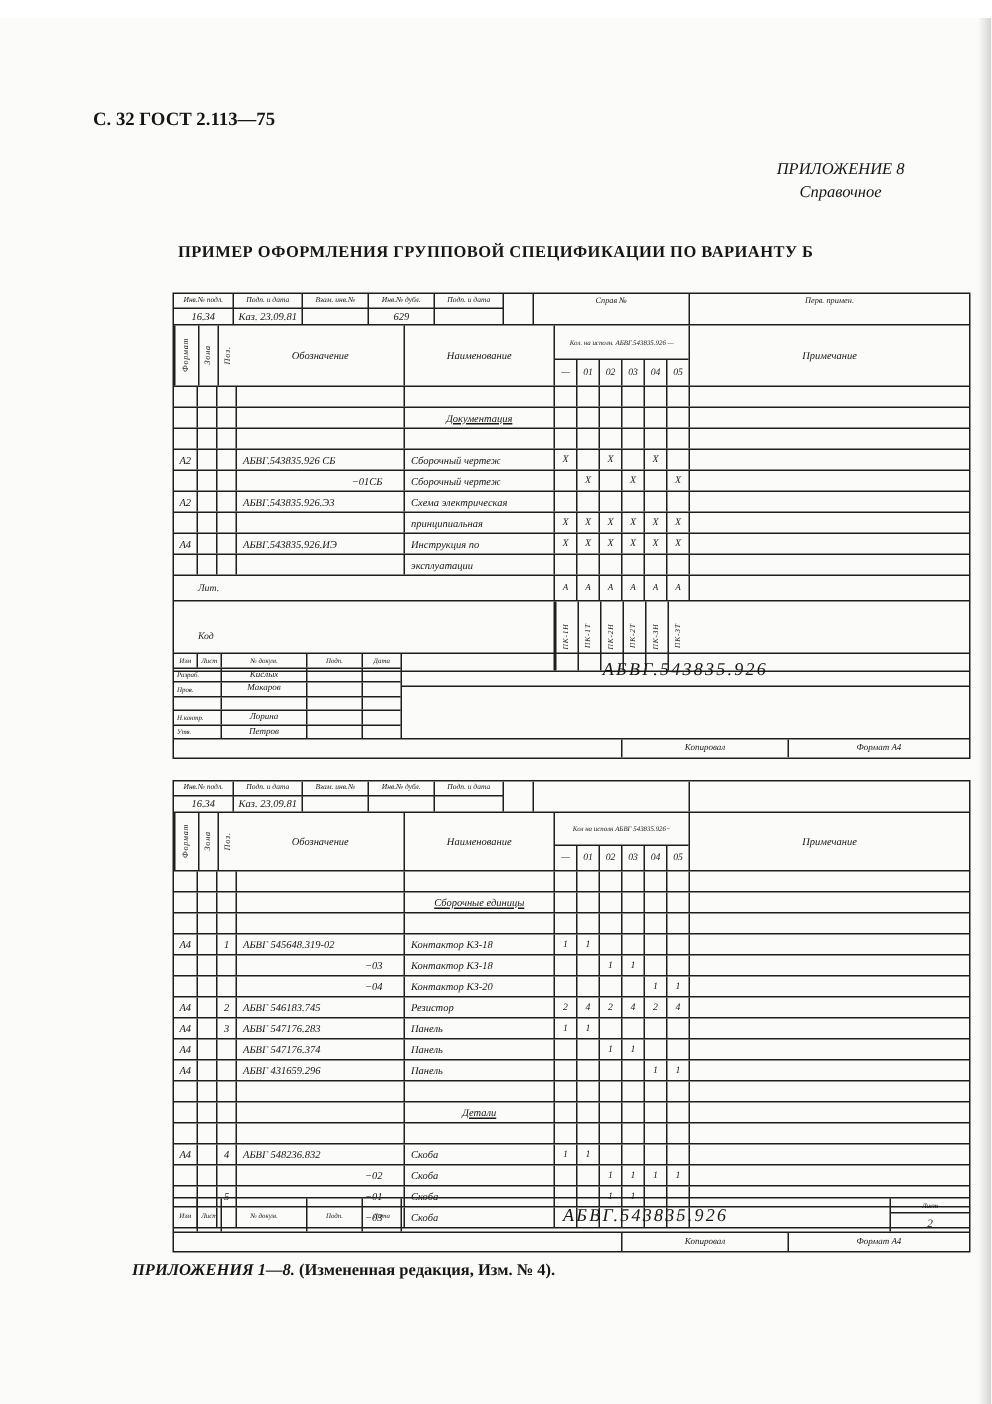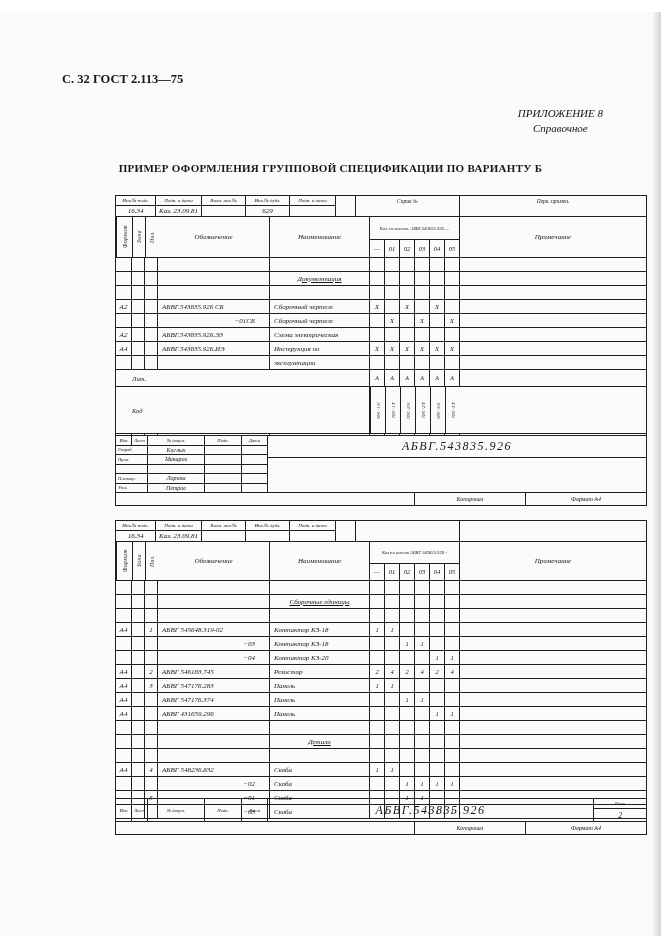--- a/index.html
+++ b/index.html
@@ -257,20 +257,34 @@
           <div class="tc w4 entry nm">Схема электрическая</div>
           <div class="tc wq entry mk"></div>
           <div class="tc wq entry mk"></div>
           <div class="tc wq entry mk"></div>
           <div class="tc wq entry mk"></div>
           <div class="tc wq entry mk"></div>
           <div class="tc wq entry mk"></div>
           <div class="tc wn"></div>
         </div>
         <div class="trow">
+          <div class="tc w0 entry"></div>
+          <div class="tc w1 entry"></div>
+          <div class="tc w2 entry"></div>
+          <div class="tc w3 entry ob"></div>
+          <div class="tc w4 entry nm">принципиальная</div>
+          <div class="tc wq entry mk">X</div>
+          <div class="tc wq entry mk">X</div>
+          <div class="tc wq entry mk">X</div>
+          <div class="tc wq entry mk">X</div>
+          <div class="tc wq entry mk">X</div>
+          <div class="tc wq entry mk">X</div>
+          <div class="tc wn"></div>
+        </div>
+        <div class="trow">
           <div class="tc w0 entry">А4</div>
           <div class="tc w1 entry"></div>
           <div class="tc w2 entry"></div>
           <div class="tc w3 entry ob">АБВГ.543835.926.ИЭ</div>
           <div class="tc w4 entry nm">Инструкция по</div>
           <div class="tc wq entry mk">X</div>
           <div class="tc wq entry mk">X</div>
           <div class="tc wq entry mk">X</div>
           <div class="tc wq entry mk">X</div>
           <div class="tc wq entry mk">X</div>
@@ -685,16 +699,19 @@
           <div class="tb2list-v entry">2</div>
         </div>
       </div>
       <div class="ffoot">
         <div class="fblank"></div>
         <div class="fcopy">Копировал</div>
         <div class="ffmt">Формат А4</div>
       </div>
     </div>
 
+  <div class="footer-note">
+    <span class="fi">ПРИЛОЖЕНИЯ 1—8.</span><span class="fb"> (Измененная редакция, Изм. № 4).</span>
+  </div>
 
   <div class="scan-edge-r"></div>
   <div class="scan-edge-b"></div>
 </div>
 
 </body></html>

